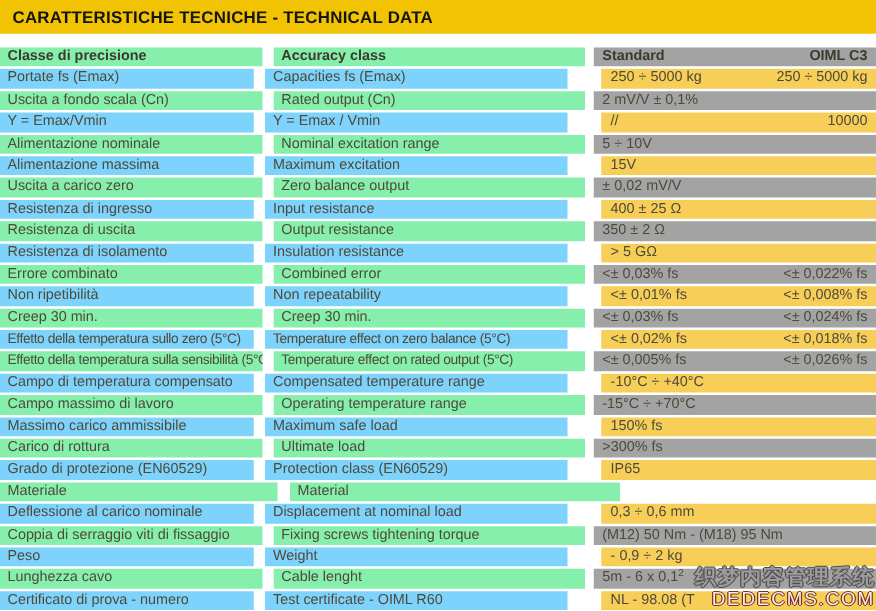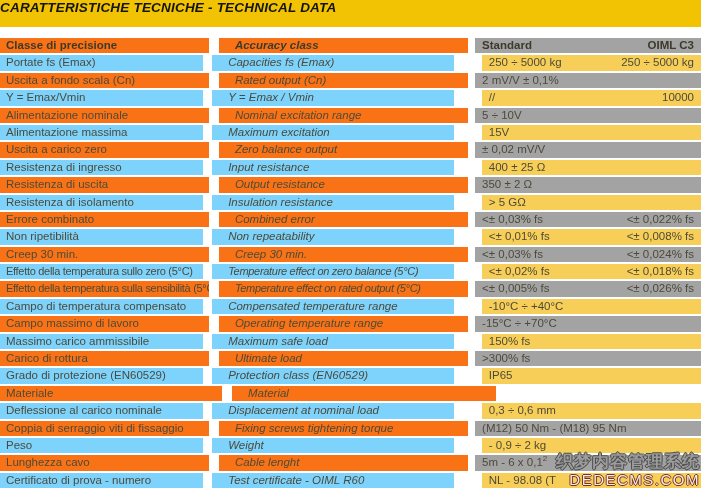--- a/index.html
+++ b/index.html
@@ -3,39 +3,39 @@
 <meta charset="utf-8">
 <style>
   html,body{margin:0;padding:0;}
   body{
     width:701px;height:489px;overflow:hidden;position:relative;
     background:#ffffff;
     font-family:"Liberation Sans","DejaVu Sans",sans-serif;
   }
   .banner{
     width:701px;height:27px;background:#f1c303;
-    display:flex;box-sizing:border-box;font-style:italic;
+    display:flex;align-items:center;box-sizing:border-box;padding-left:10px;
   }
   .banner h1{
     margin:0;font-size:13.5px;font-weight:bold;color:#141410;letter-spacing:.2px;
   }
   .tablewrap{margin-top:11px;}
   .row{
     display:flex;height:15.4px;line-height:15.5px;margin-bottom:2px;
     font-size:11.5px;color:#4d4a3a;white-space:nowrap;
   }
   .cell{box-sizing:border-box;overflow:hidden;}
   .c-it{width:222px;padding-left:6px;}
   .gap1{width:10px;}
-  .c-en{width:264px;padding-left:16px;font-style:italic;}
+  .c-en{width:264px;padding-left:6px;}
   .gap2{width:7px;}
   .c-val{width:239px;padding:0 7px;display:flex;}
   .c-val.center{}
   .c-val.pair{justify-content:space-between;}
-  .lab-even{background:#f97316;}
+  .lab-even{background:#86efac;}
   .lab-odd{background:#7dd3fc;}
   .val-even{background:#a3a3a3;}
   .val-odd{background:#f7cf58;margin-left:21px;}
   .row.hdr{font-weight:bold;color:#3c3a2c;}
   sup{font-size:8px;line-height:8px;vertical-align:super;}
   
   .c-it span,.c-en span{display:inline-block;max-width:100%;}
   .tight{letter-spacing:-0.3px;font-size:11px;}
   .watermark{
     position:absolute;right:1px;bottom:1px;z-index:5;

